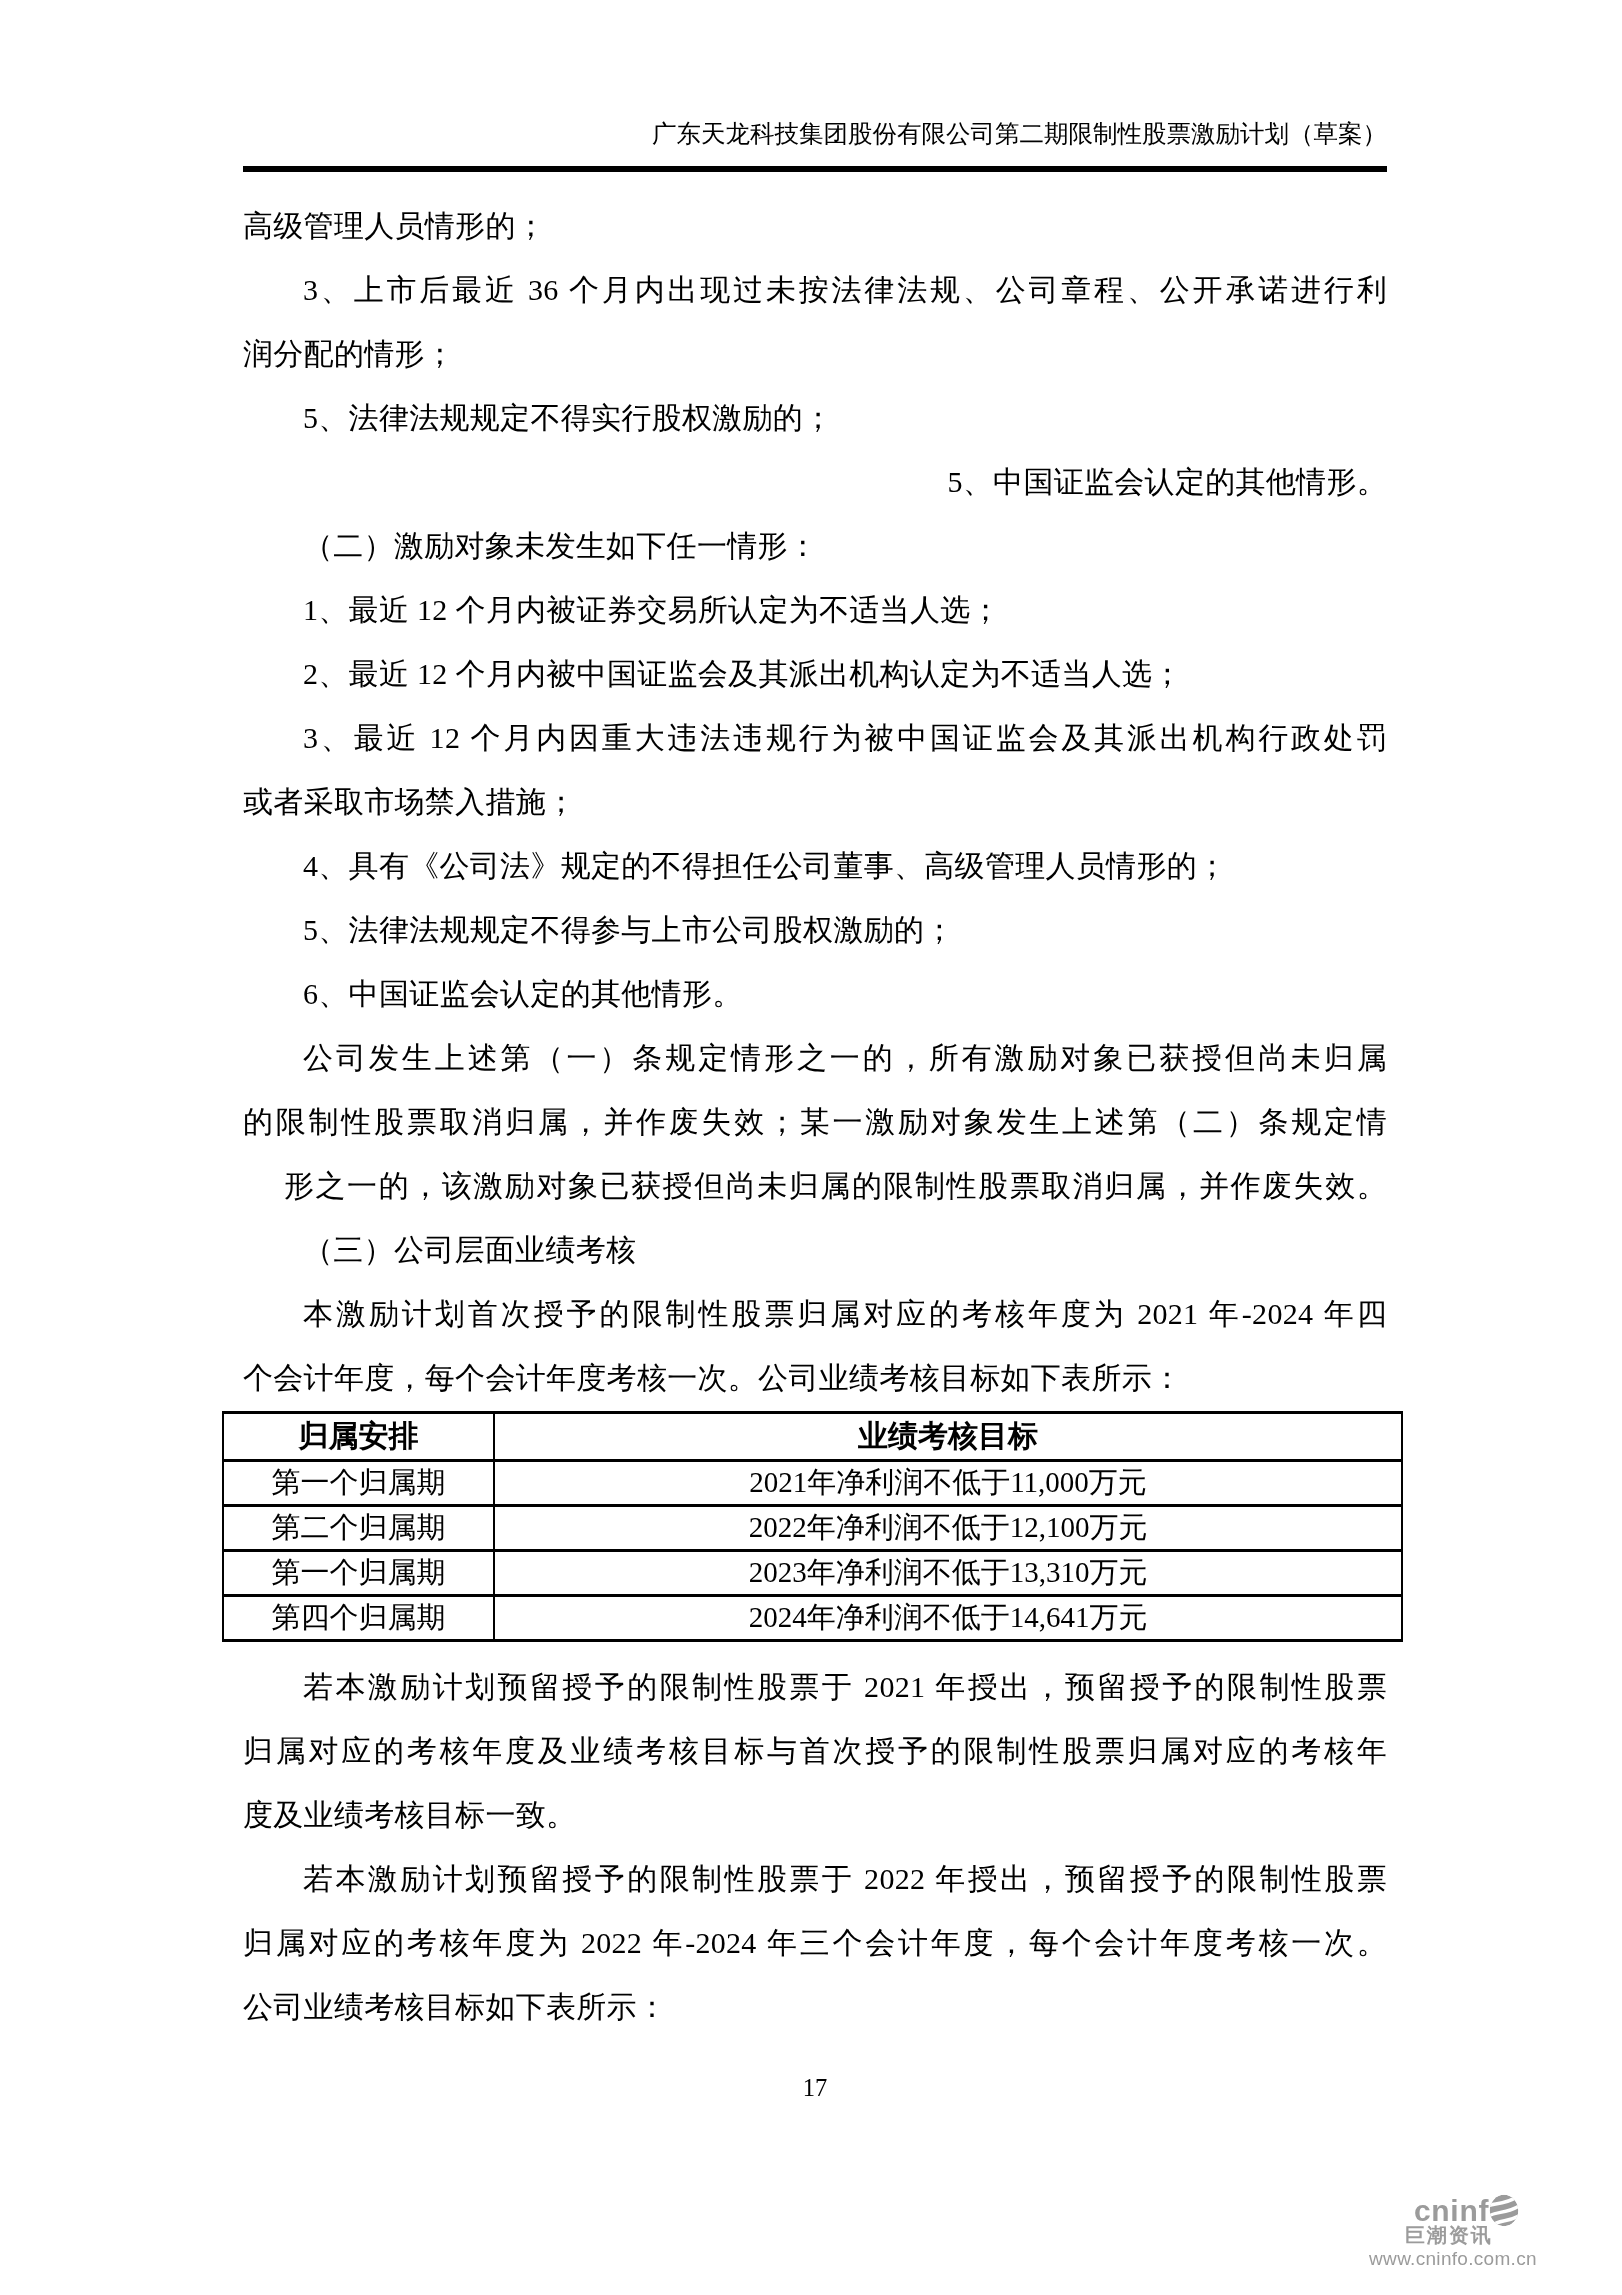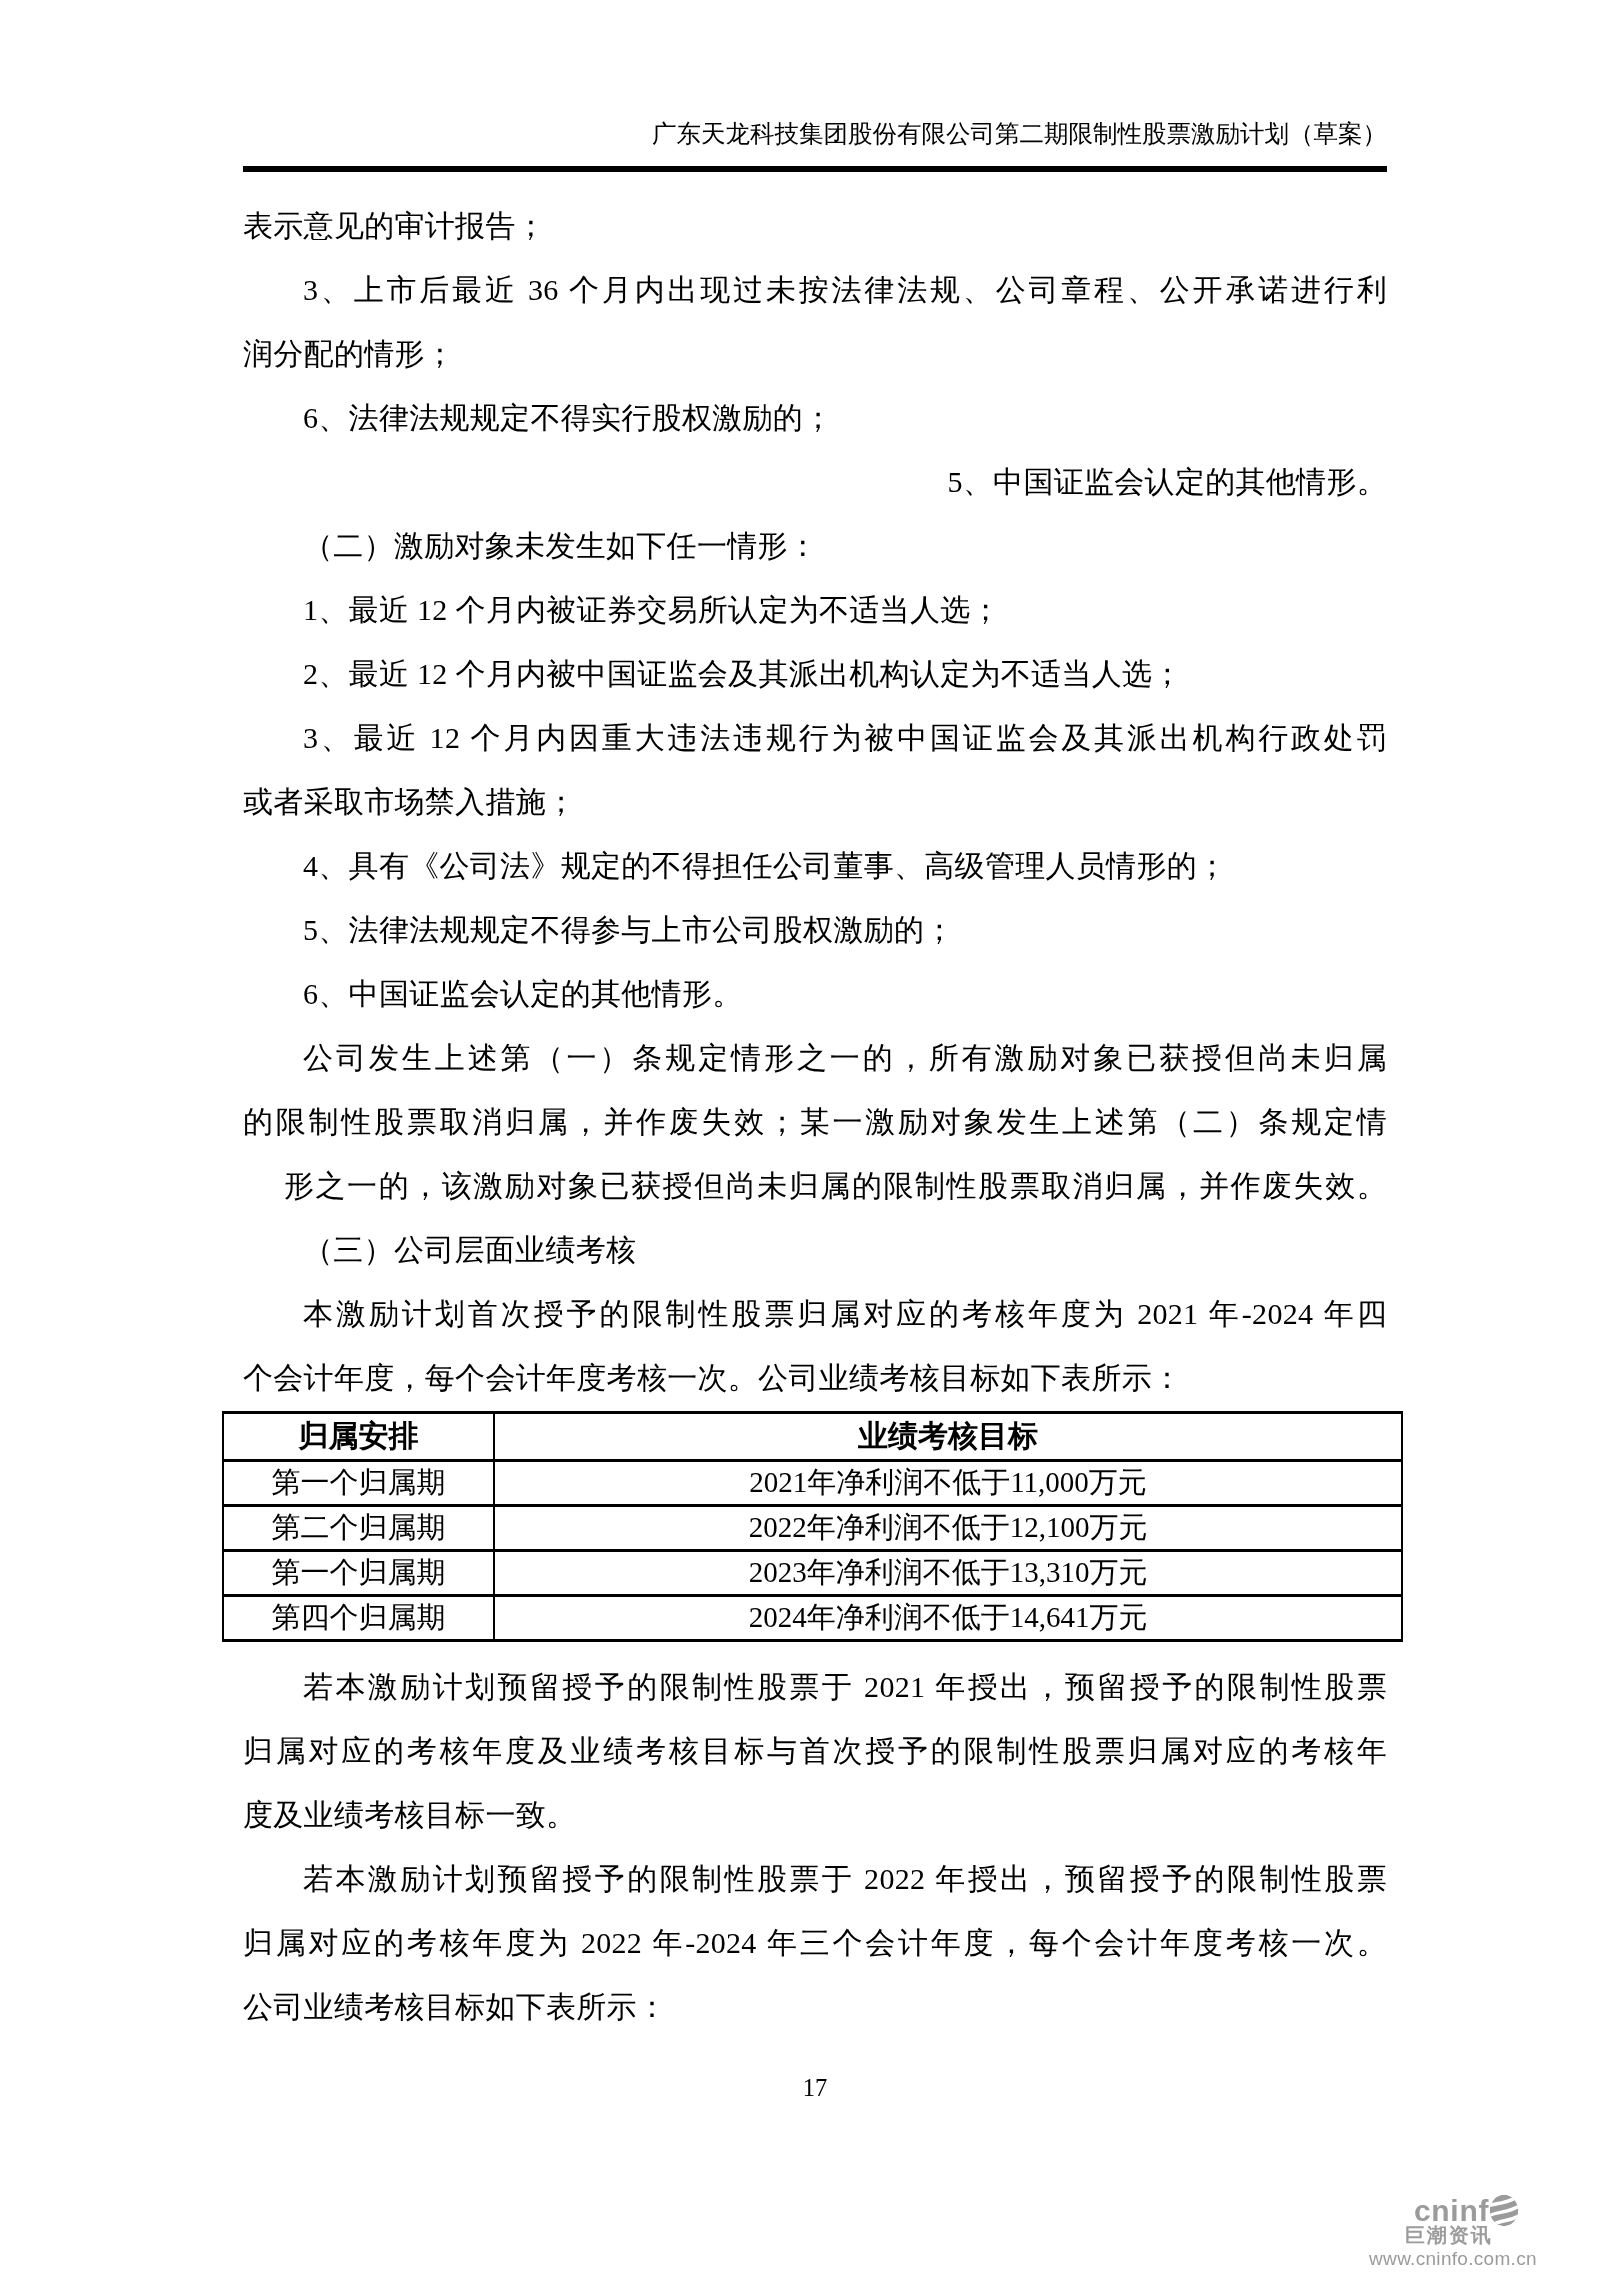--- a/index.html
+++ b/index.html
@@ -36,24 +36,24 @@
 </style>
 </head>
 <body>
 
 <div class="page">
 
   <div class="header-title">广东天龙科技集团股份有限公司第二期限制性股票激励计划（草案）</div>
   <div class="header-rule"></div>
 
   <div class="para" id="block1">
-      <div class="line plain" style="padding-left: 0px;">表示意见的审计报告；</div>
+      <div class="line plain" style="padding-left: 0px;">高级管理人员情形的；</div>
       <div class="line stretch" style="padding-left: 60px;">3、上市后最近 36 个月内出现过未按法律法规、公司章程、公开承诺进行利</div>
       <div class="line plain" style="padding-left: 0px;">润分配的情形；</div>
-      <div class="line plain" style="padding-left: 60px;">6、法律法规规定不得实行股权激励的；</div>
+      <div class="line plain" style="padding-left: 60px;">5、法律法规规定不得实行股权激励的；</div>
       <div class="line plain" style="padding-left: 60px; text-align: right;">5、中国证监会认定的其他情形。</div>
       <div class="line plain" style="padding-left: 60px;">（二）激励对象未发生如下任一情形：</div>
       <div class="line plain" style="padding-left: 60px;">1、最近 12 个月内被证券交易所认定为不适当人选；</div>
       <div class="line plain" style="padding-left: 60px;">2、最近 12 个月内被中国证监会及其派出机构认定为不适当人选；</div>
       <div class="line stretch" style="padding-left: 60px;">3、最近 12 个月内因重大违法违规行为被中国证监会及其派出机构行政处罚</div>
       <div class="line plain" style="padding-left: 0px;">或者采取市场禁入措施；</div>
       <div class="line plain" style="padding-left: 60px;">4、具有《公司法》规定的不得担任公司董事、高级管理人员情形的；</div>
       <div class="line plain" style="padding-left: 60px;">5、法律法规规定不得参与上市公司股权激励的；</div>
       <div class="line plain" style="padding-left: 60px;">6、中国证监会认定的其他情形。</div>
       <div class="line stretch" style="padding-left: 60px;">公司发生上述第（一）条规定情形之一的，所有激励对象已获授但尚未归属</div>

